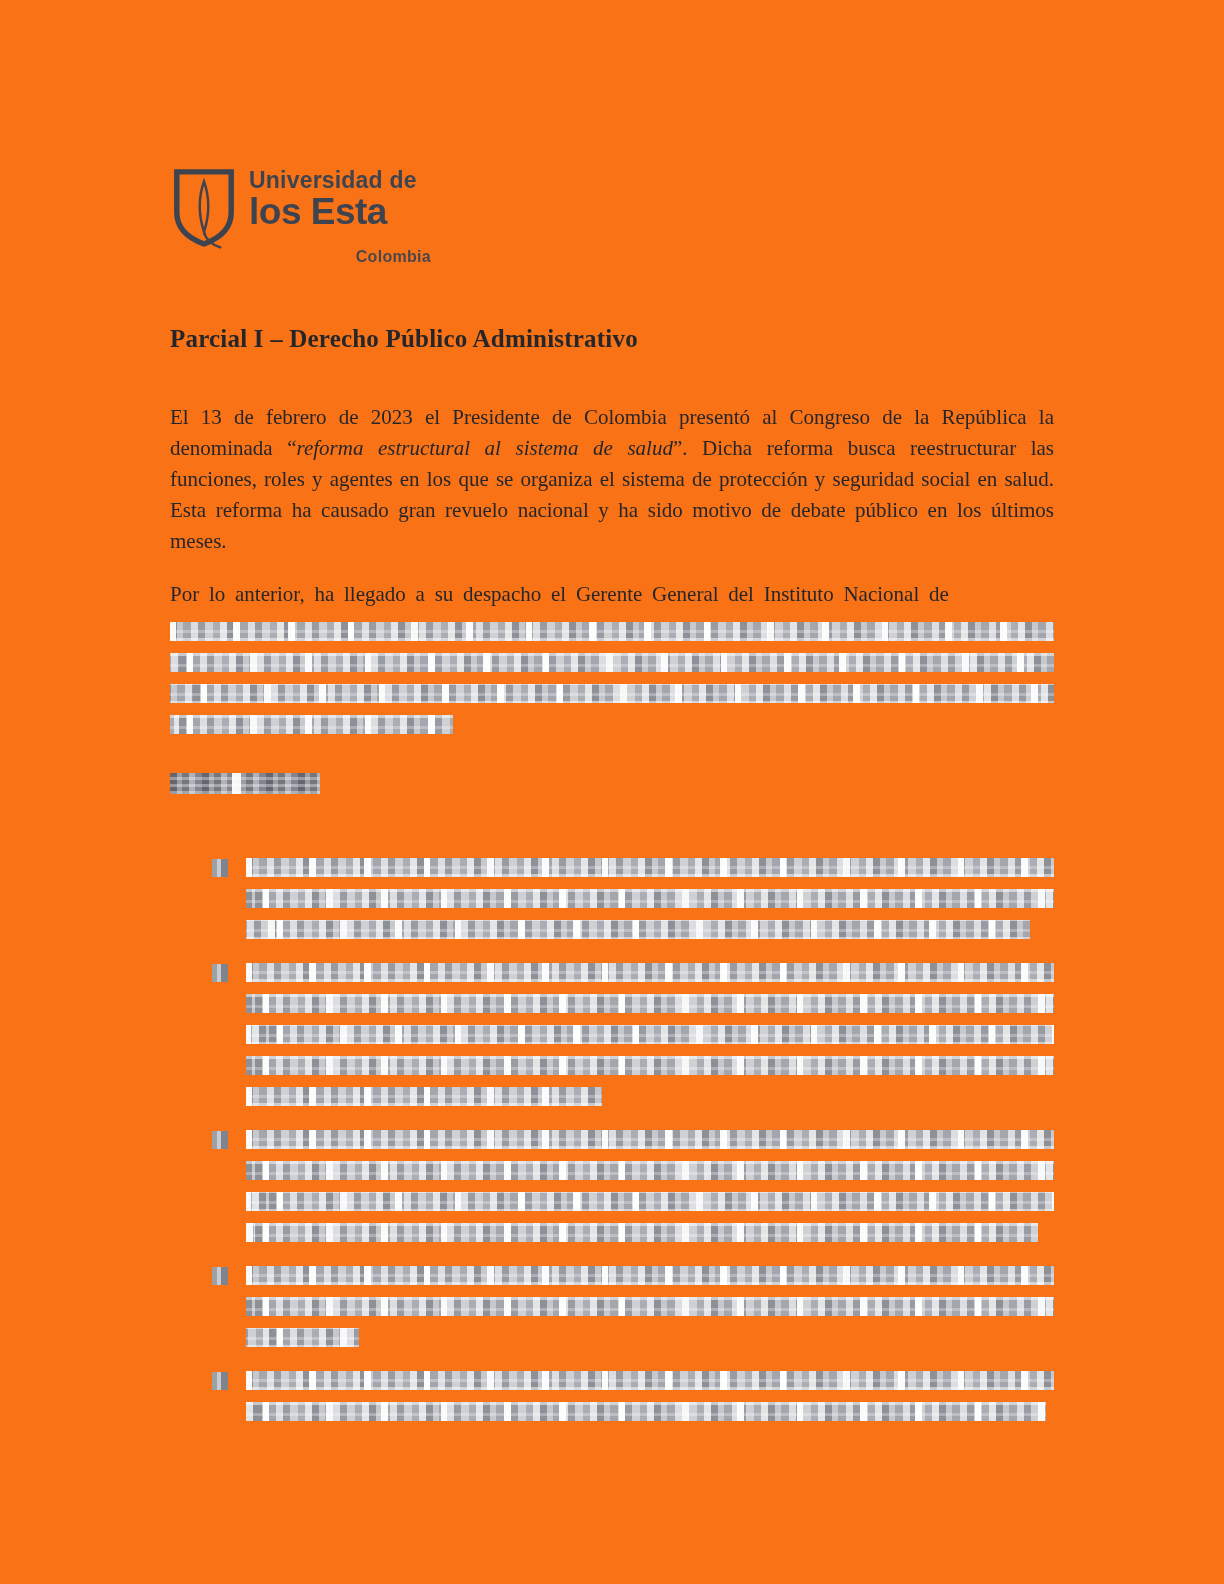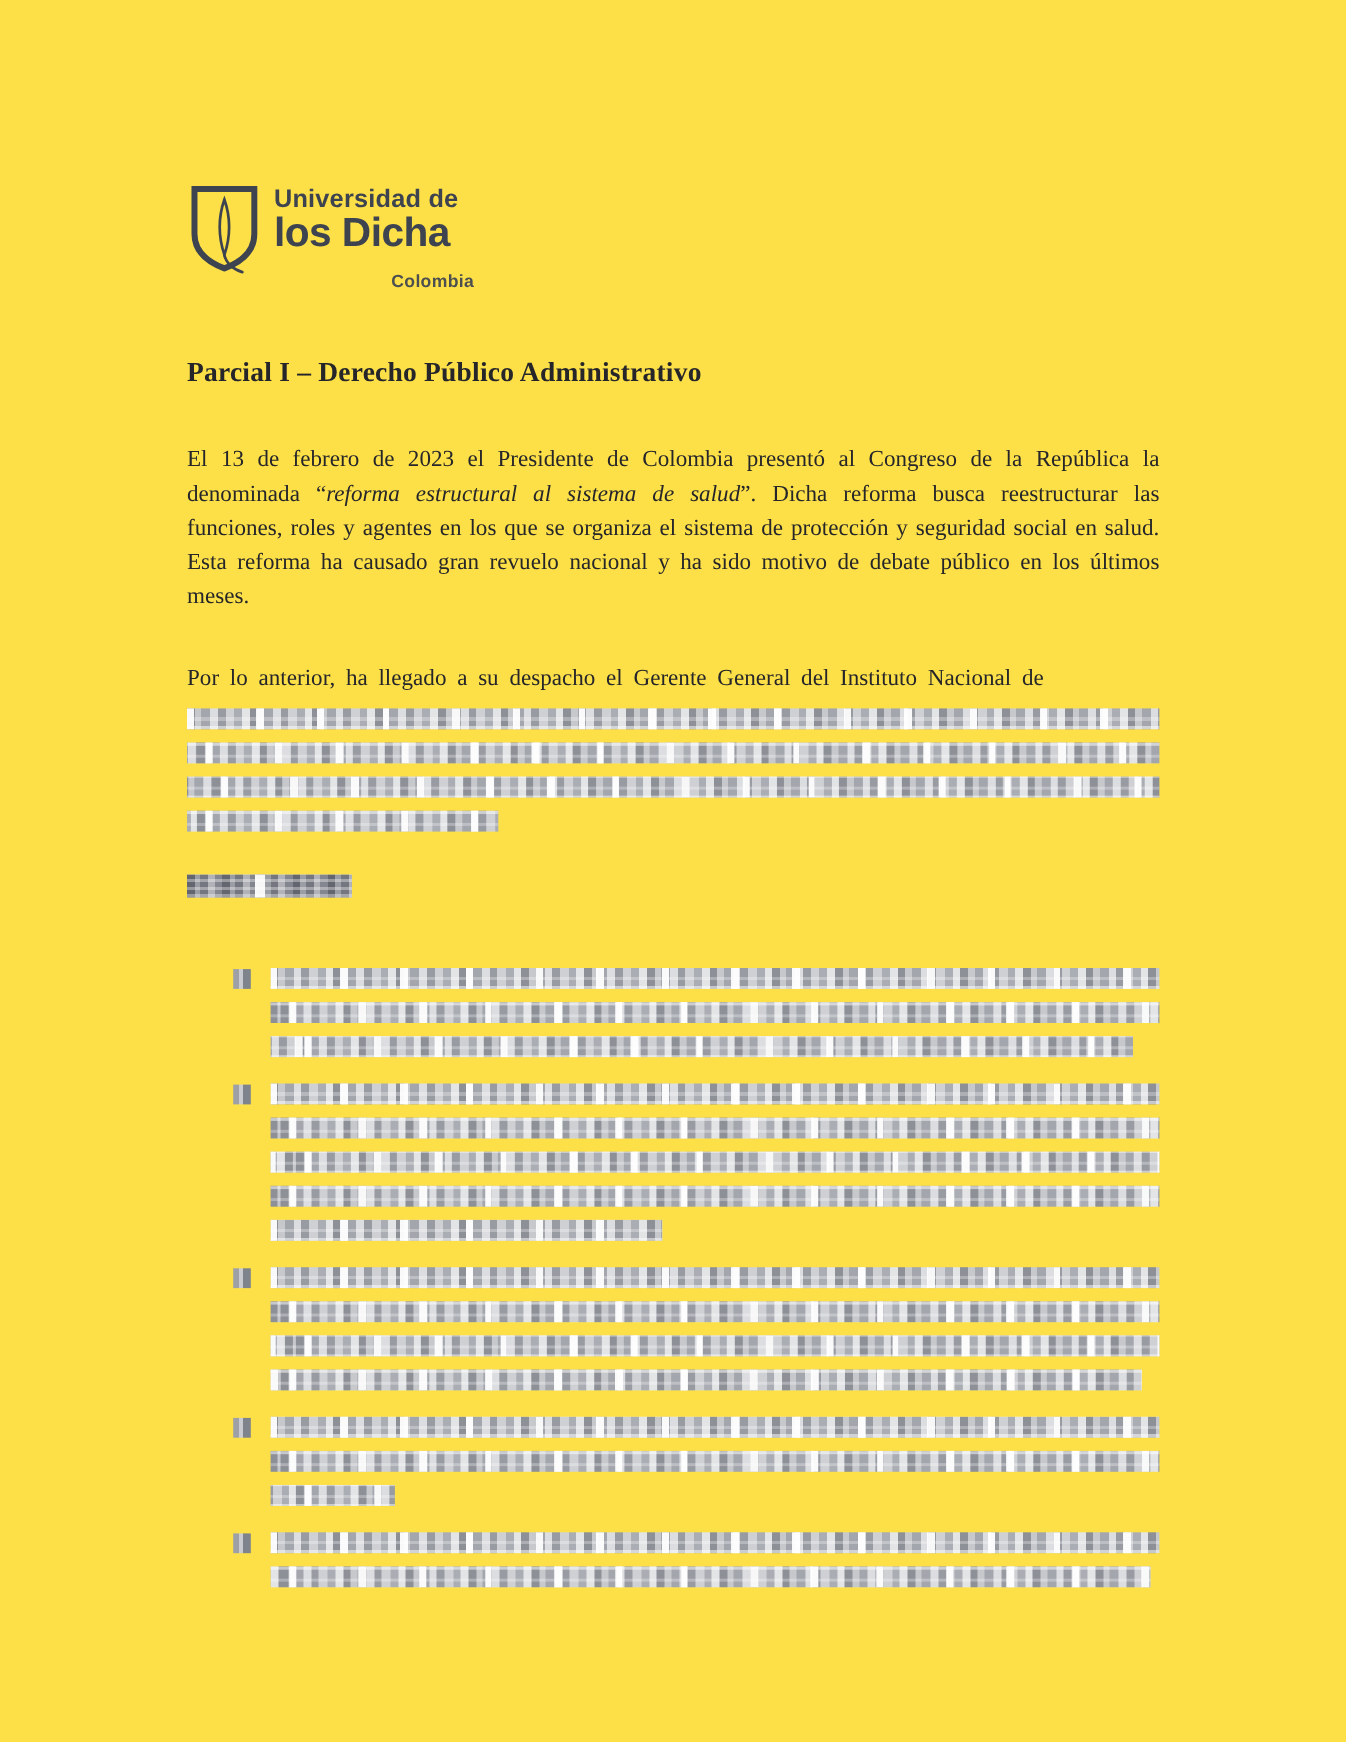--- a/index.html
+++ b/index.html
@@ -1,20 +1,20 @@
 <!DOCTYPE html>
 <html><head>
 <meta charset="utf-8">
 <style>
   html,body{margin:0;padding:0;background:#ffffff;}
   .page{
     position:relative;
     width:1224px;height:1584px;
     margin:0 auto;
-    background:#fde047;
+    background:#f97316;
     box-sizing:border-box;
     padding:165px 170px 0 170px;
     font-family:"Liberation Serif","DejaVu Serif",serif;
     color:#26262a;
     overflow:hidden;
   }
 
   
   .logo-block{display:flex;align-items:flex-start;gap:11px;height:102px;}
   .emblem{width:68px;height:94px;flex:0 0 auto;}
@@ -28,21 +28,21 @@
     margin:57px 0 0 0;
     font-size:25px;line-height:30px;
     font-weight:700;
     letter-spacing:.2px;
   }
 
   
   .para{margin:0;font-size:21px;line-height:31px;}
   .justify{text-align:justify;margin-top:48px;word-spacing:1.5px;}
   .para em{font-style:italic;margin-top:36px;}
-  .second{margin-top:44px;}
+  .second{margin-top:22px;}
   .visible-line{
     white-space:nowrap;overflow:hidden;
     line-height:31px;
     word-spacing:4.5px;
   }
 
   
   .px-line{
     height:19px;margin-bottom:12px;
     background:
@@ -85,21 +85,21 @@
 <div class="page">
 
   <header class="logo-block" style="color: rgb(62, 67, 80);">
     <svg class="emblem" viewBox="0 0 100 130" aria-hidden="true">
       <path d="M10 6 H90 V66 C90 89 74 103 50 112 C26 103 10 89 10 66 Z" fill="none" stroke="currentColor" stroke-width="8" stroke-linejoin="miter"></path>
       <path d="M50 20 C58 43 58 70 50 94 C42 70 42 43 50 20 Z" fill="none" stroke="currentColor" stroke-width="3.6"></path>
       <path d="M50 94 C52 104 61 113 74 117" fill="none" stroke="currentColor" stroke-width="3.6" stroke-linecap="round"></path>
     </svg>
     <div class="logo-text">
       <div class="logo-line1">Universidad de</div>
-      <div class="logo-line2">los Dicha</div>
+      <div class="logo-line2">los Esta</div>
       <div class="logo-line3">Colombia</div>
     </div>
   </header>
 
   <h1 class="doc-title">Parcial I – Derecho Público Administrativo</h1>
 
   <p class="para justify"><span>El 13 de febrero de 2023 el Presidente de Colombia presentó al Congreso de la República la denominada “</span><em>reforma estructural al sistema de salud</em><span>”. Dicha reforma busca reestructurar las funciones, roles y agentes en los que se organiza el sistema de protección y seguridad social en salud. Esta reforma ha causado gran revuelo nacional y ha sido motivo de debate público en los últimos meses.</span></p>
 
   <div class="para second">
     <div class="visible-line">Por lo anterior, ha llegado a su despacho el Gerente General del Instituto Nacional de</div>

